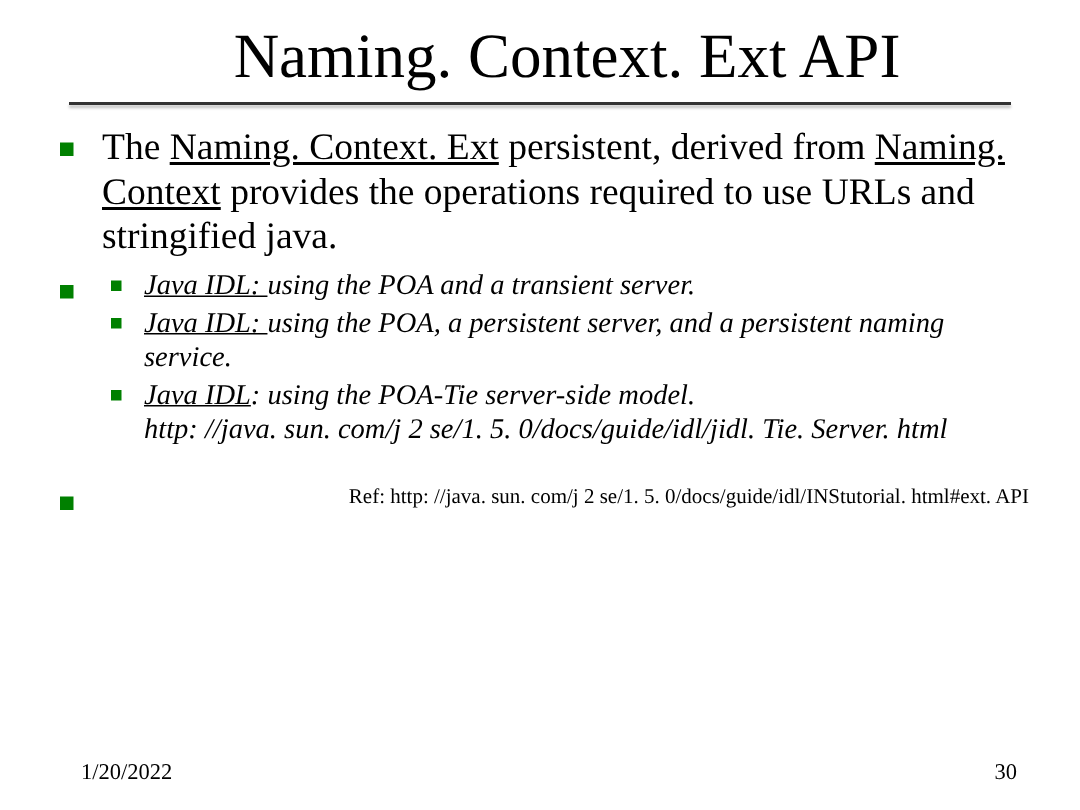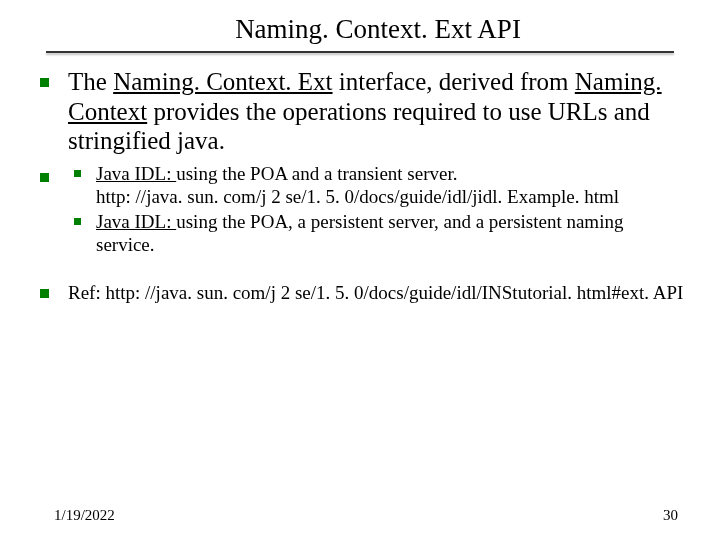--- a/index.html
+++ b/index.html
@@ -14,21 +14,21 @@
     overflow: hidden;
   }
   .slide {
     width: 720px;
     height: 540px;
     position: relative;
     box-sizing: border-box;
   }
   .title {
     text-align: center;
-    font-size: 27px;
+    font-size: 42px;
     padding-top: 14px;
     padding-bottom: 6px;
     margin-left: 36px;
   }
   .rule {
     height: 2px;
     background: #333;
     margin: 0 46px 14px 46px;
     box-shadow: 0 2px 2px rgba(0,0,0,0.25);
   }
@@ -53,20 +53,21 @@
     left: 6px;
     top: 11px;
     width: 9px;
     height: 9px;
     background: #008000;
   }
   ul.sub {
     list-style: none;
     margin: 6px 0 0 0;
     padding: 0;
+    font-style: italic;
   }
   ul.sub > li {
     position: relative;
     padding-left: 28px;
     font-size: 19px;
     line-height: 1.22;
     margin-bottom: 2px;
   }
   ul.sub > li::before {
     content: "";
@@ -81,22 +82,23 @@
     margin-top: 26px;
   }
   ul.ref {
     list-style: none;
     margin: 0;
     padding: 0;
   }
   ul.ref > li {
     position: relative;
     padding-left: 34px;
-    font-size: 19px;
+    font-size: 14px;
     line-height: 1.2;
+    text-align: right;
   }
   ul.ref > li::before {
     content: "";
     position: absolute;
     left: 6px;
     top: 7px;
     width: 9px;
     height: 9px;
     background: #008000;
   }
@@ -115,41 +117,44 @@
 </head>
 <body>
 
 <div class="slide">
   <div class="title">Naming. Context. Ext API</div>
   <div class="rule"></div>
 
   <div class="content">
     <ul class="top">
       <li>
-        <span>The </span><span class="u">Naming. Context. Ext</span><span> interface, derived from </span><span class="u">Naming. Context</span><span> provides the operations required to use URLs and stringified java.</span>
+        <span>The </span><span class="u">Naming. Context. Ext</span><span> persistent, derived from </span><span class="u">Naming. Context</span><span> provides the operations required to use URLs and stringified java.</span>
       </li>
       <li>
         <ul class="sub">
           <li>
             <span class="u">Java IDL: </span><span>using the POA and a transient server.</span><br>
-            <span>http: //java. sun. com/j 2 se/1. 5. 0/docs/guide/idl/jidl. Example. html</span>
           </li>
           <li>
             <span class="u">Java IDL: </span><span>using the POA, a persistent server, and a persistent naming service.</span><br>
+          </li>
+          <li>
+            <span class="u">Java IDL</span><span>: using the POA-Tie server-side model.</span><br>
+            <span>http: //java. sun. com/j 2 se/1. 5. 0/docs/guide/idl/jidl. Tie. Server. html</span>
           </li>
         </ul>
       </li>
     </ul>
 
     <div class="ref-wrap">
       <ul class="ref">
         <li>
           <span>Ref: http: //java. sun. com/j 2 se/1. 5. 0/docs/guide/idl/INStutorial. html#ext. API</span>
         </li>
       </ul>
     </div>
   </div>
 
   <div class="footer">
-    <span>1/19/2022</span>
+    <span>1/20/2022</span>
     <span>30</span>
   </div>
 </div>
 
 </body></html>

